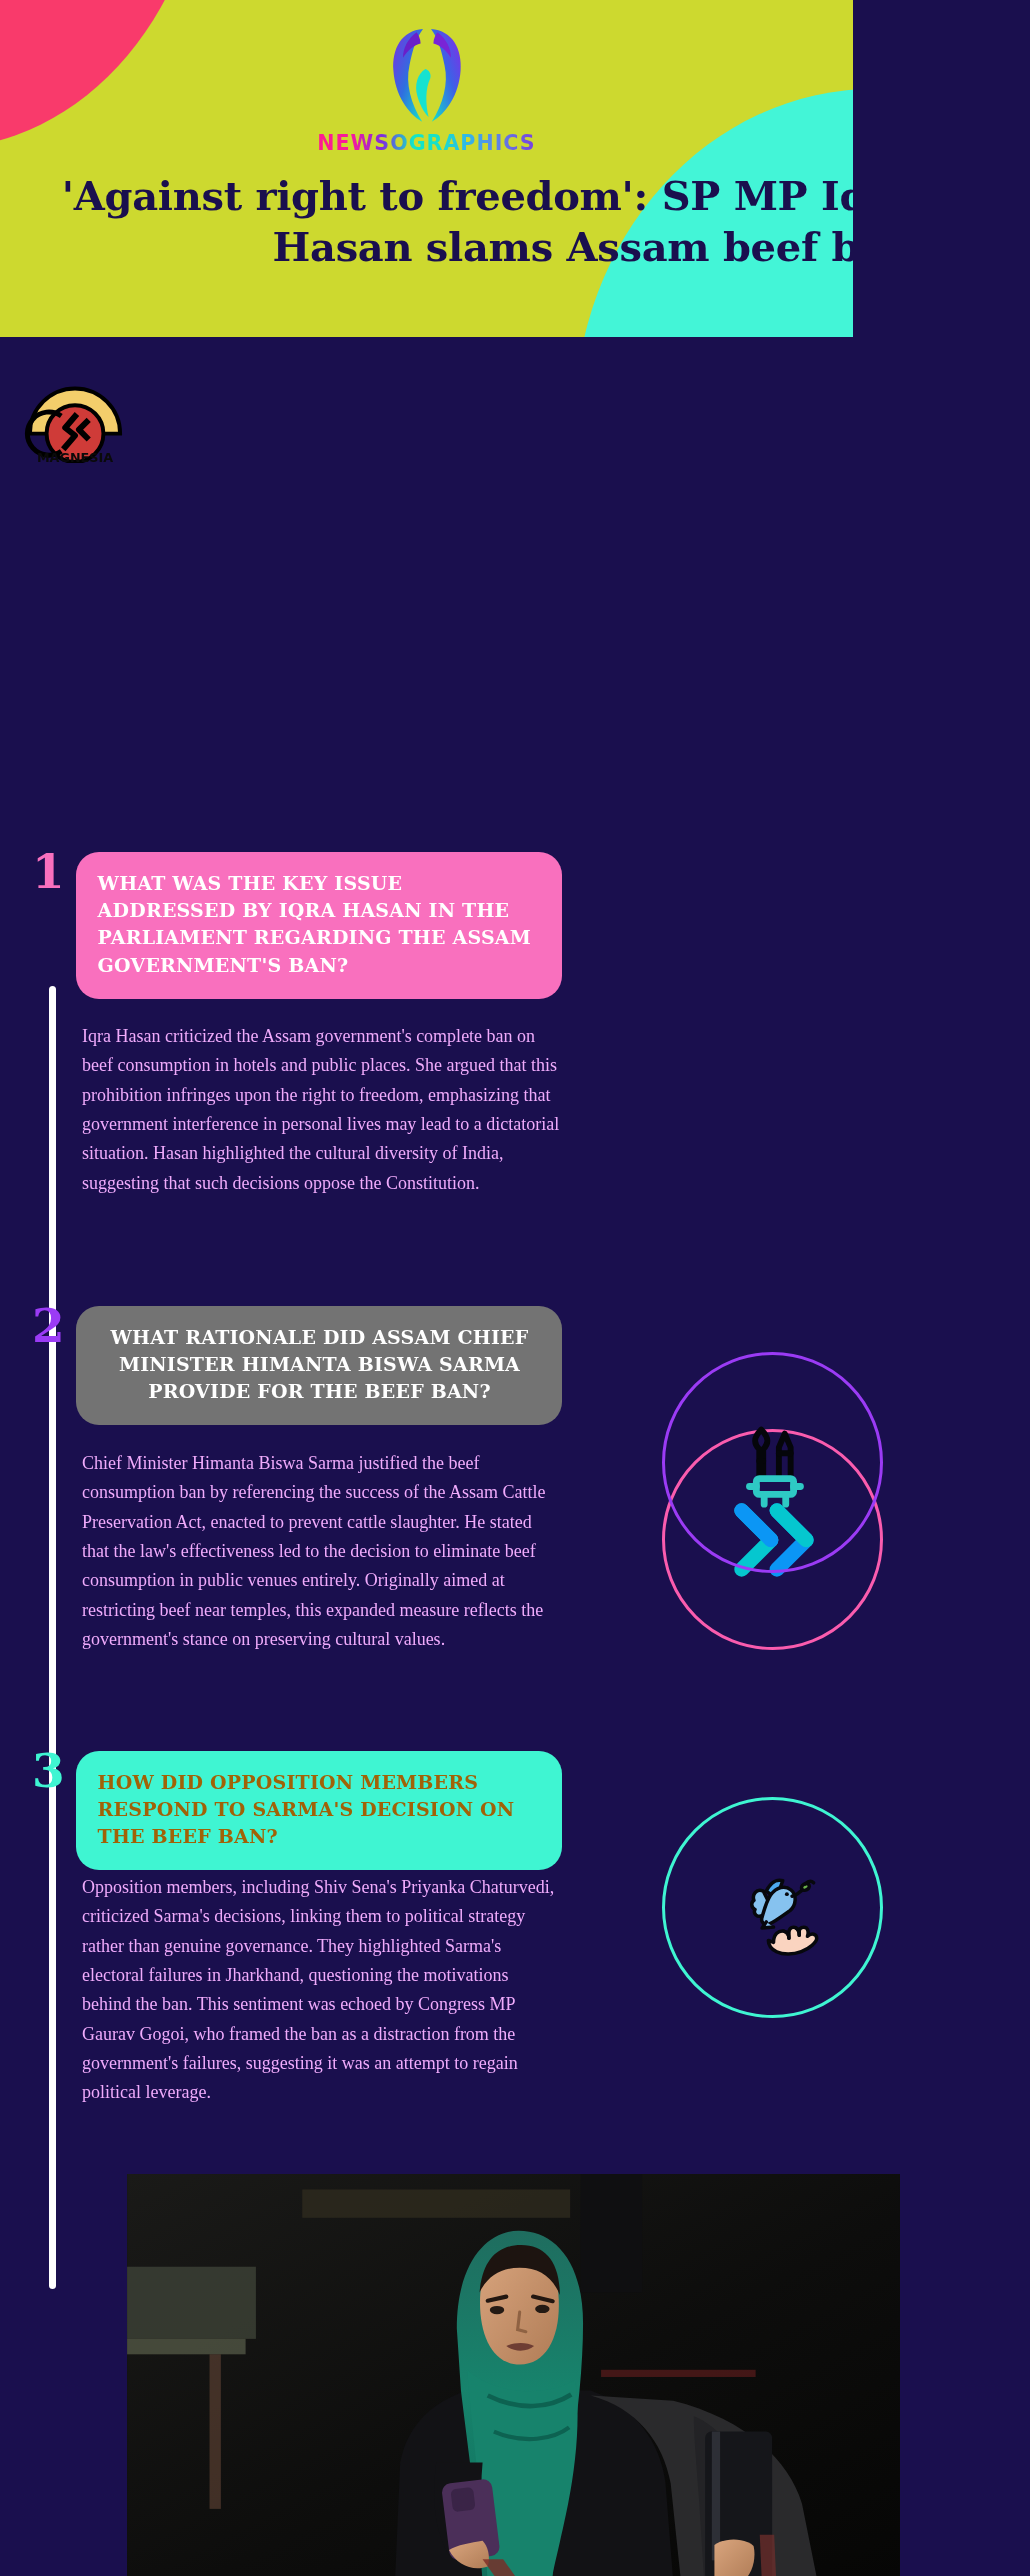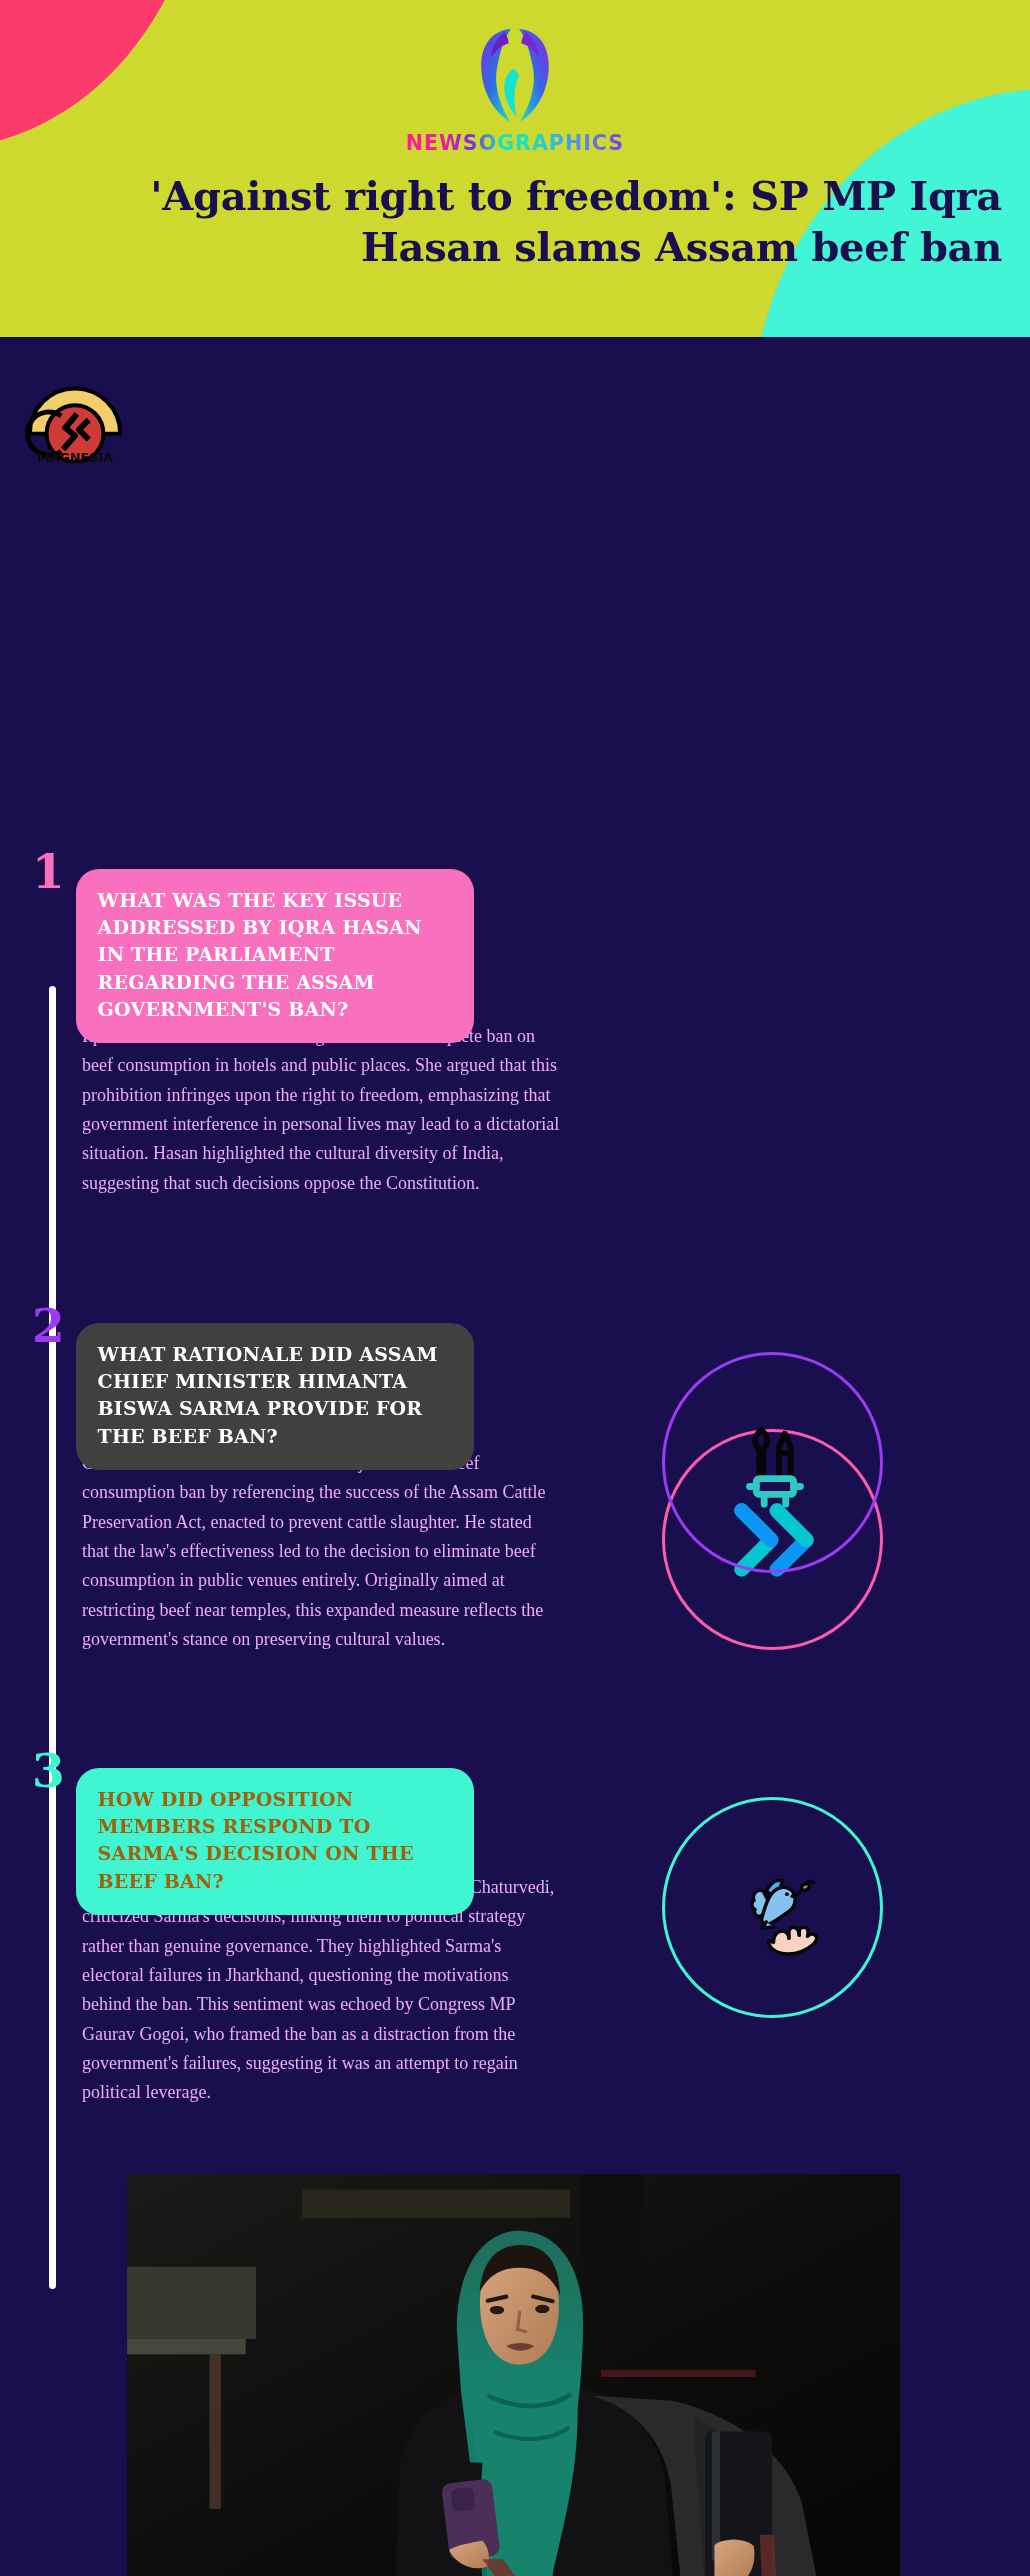--- a/index.html
+++ b/index.html
@@ -9,21 +9,21 @@
     background:#1a0f4e;
     width:1030px;
     height:2651px;
     position:relative;
     overflow:hidden;
   }
 
   
   .header {
     position:relative;
-    width:1030px;
+    width:853px;
     height:337px;
     background:#cdd92f;
     overflow:hidden;
   }
   .hdr-blob-pink {
     position:absolute;
     left:-62px; top:-170px;
     width:268px; height:319px;
     background:#f93a6b;
     border-radius:0 0 100% 0;
@@ -109,22 +109,22 @@
     top:-4.1px;
     font-family:"DejaVu Serif", serif;
     font-weight:bold;
     font-size:47px;
     line-height:1;
     z-index:4;
   }
   .pill {
     position:absolute;
     left:76px;
-    top:17px;
-    width:398px;
+    top:0;
+    width:486px;
     border-radius:23px;
     padding:17.5px 20.6px 19.6px 21.6px;
     z-index:3;
   }
   .pill-txt {
     font-family:"DejaVu Serif", serif;
     font-weight:bold;
     font-size:19px;
     line-height:1.44;
     letter-spacing:0.2px;
@@ -217,21 +217,21 @@
           <path d="M18 14 L48 44" stroke="#0b96f5"></path>
           <path d="M54 14 L84 44 L54 74" stroke="#0b96f5"></path>
           <path d="M54 14 L84 44" stroke="#05c7cf"></path>
         </g>
       </svg>
     </div>
   </div>
 
   <div class="section" style="top:969px;">
     <div class="sec-num" style="color:#9B3BF5;">2</div>
-    <div class="pill" style="background:#404040;">
+    <div class="pill" style="background:#737373;text-align:center;">
       <div class="pill-txt" style="color:#FFFFFF;">WHAT RATIONALE DID ASSAM CHIEF MINISTER HIMANTA BISWA SARMA PROVIDE FOR THE BEEF BAN?</div>
     </div>
     <div class="body-txt" style="top:143px;">Chief Minister Himanta Biswa Sarma justified the beef consumption ban by referencing the success of the Assam Cattle Preservation Act, enacted to prevent cattle slaughter. He stated that the law's effectiveness led to the decision to eliminate beef consumption in public venues entirely. Originally aimed at restricting beef near temples, this expanded measure reflects the government's stance on preserving cultural values.</div>
 
     <div class="icon-circle" style="left:662px; top:46px; border:3.1px solid #9B3BF5;">
       <svg width="98" height="98" viewBox="0 0 100 100">
         <g fill="none" stroke="#05060a" stroke-width="6" stroke-linejoin="round" stroke-linecap="round">
           <path d="M36 66 L36 36 C30 30 30 24 38 16 C46 24 46 30 40 36 L40 66"></path>
           <path d="M36 48 L40 48"></path>
           <path d="M56 66 L56 34 L62 20 L68 34 L68 66"></path>

